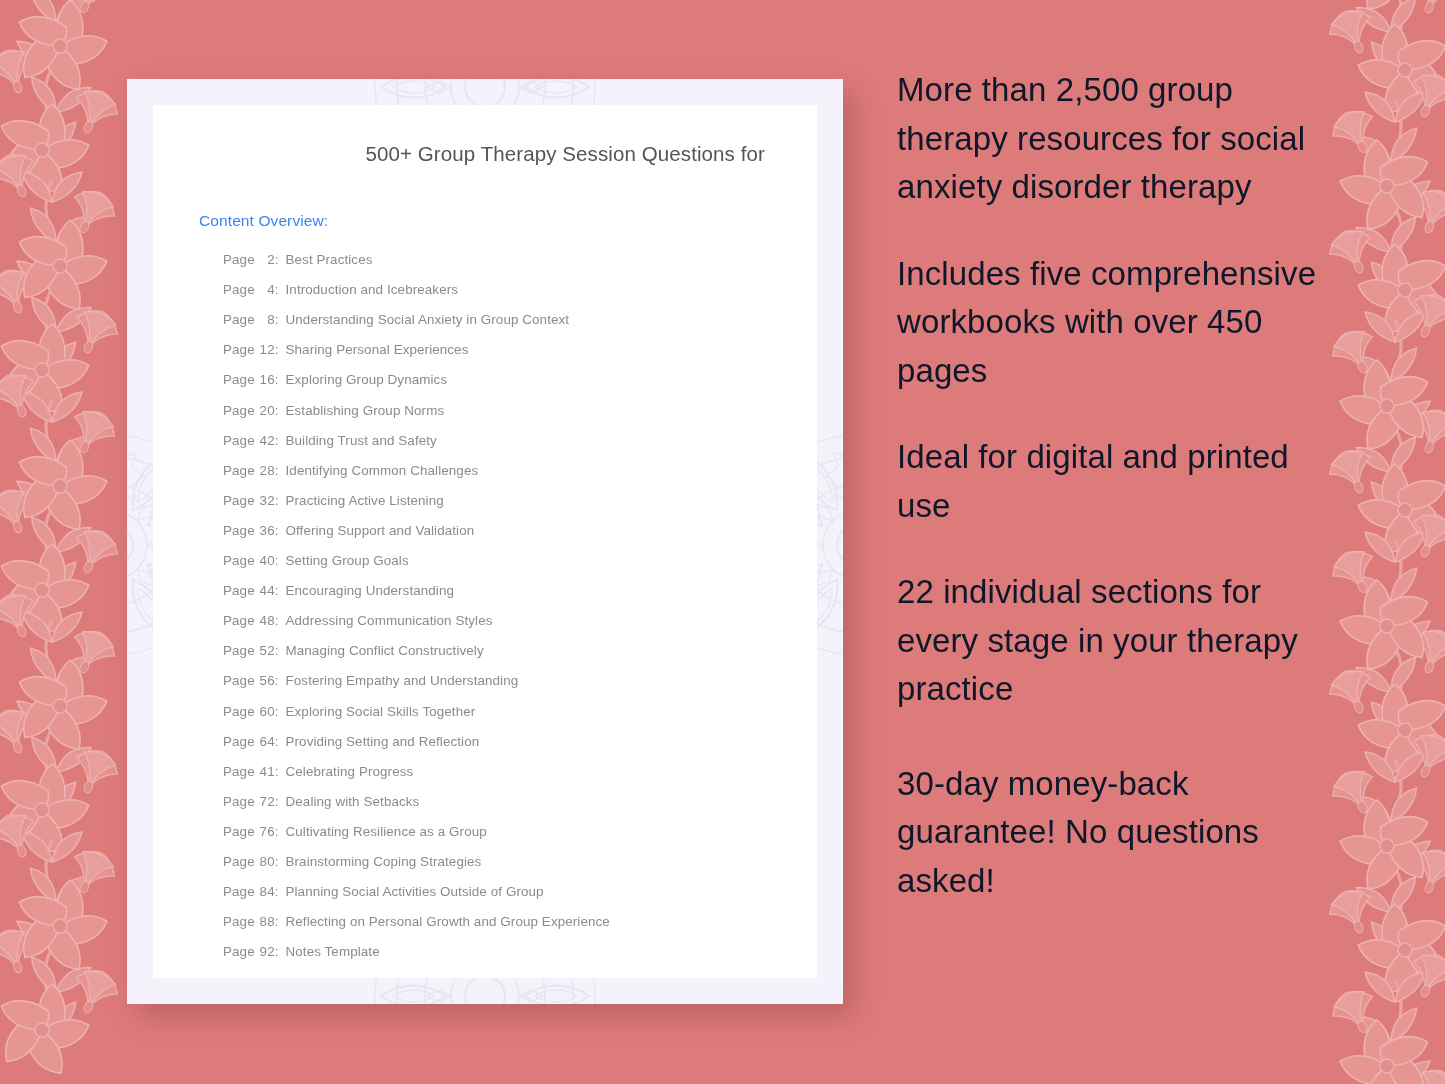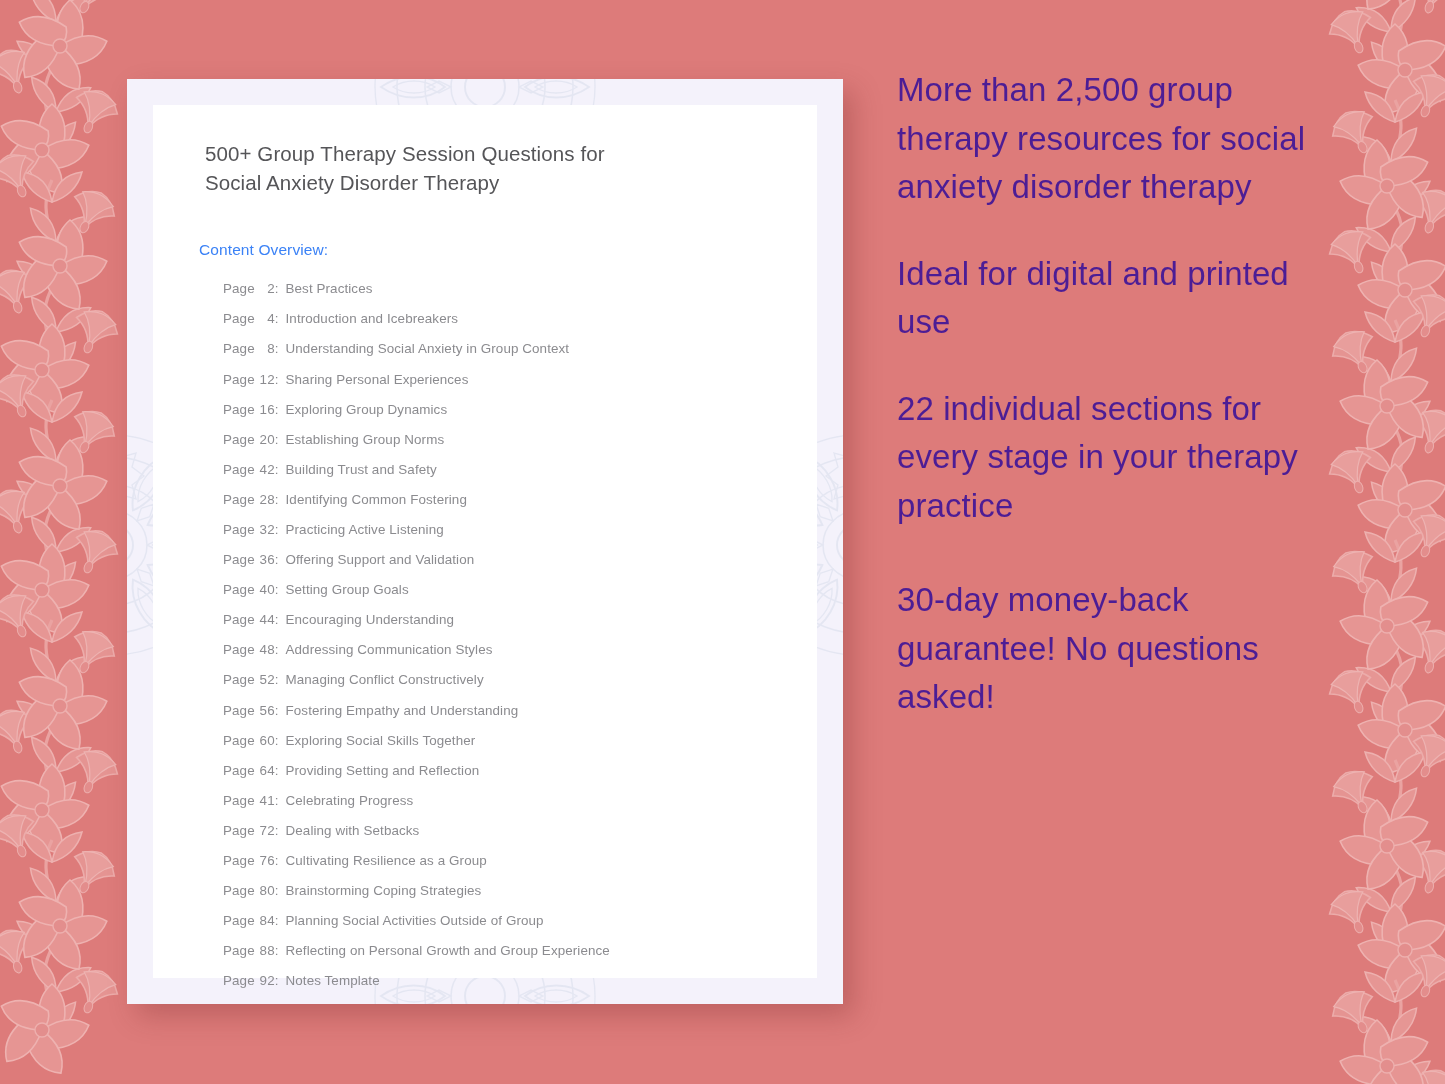--- a/index.html
+++ b/index.html
@@ -56,21 +56,21 @@
     top: 26px;
     width: 664px;
     height: 873px;
     background: #ffffff;
     box-sizing: border-box;
     padding: 34px 34px 0 34px;
   }
 
   #doc-title {
     margin: 0;
-    text-align: left;
+    text-align: right;
     font-size: 20.5px;
     font-weight: 400;
     line-height: 1.42;
     color: #555558;
     letter-spacing: 0.1px;
     padding: 0 18px;
   }
 
   #content-overview-label {
     margin: 44px 0 0 12px;
@@ -103,21 +103,21 @@
   .toc-colon { padding-right: 7px; }
 
   
   #marketing-column {
     position: absolute;
     left: 897px;
     top: 66px;
     width: 438px;
   }
   .marketing-item {
-    color: #4c1d95;
+    color: #0f172a;
     font-size: 33px;
     line-height: 1.47;
     font-weight: 400;
     letter-spacing: 0.1px;
     margin: 0 0 38px 0;
   }
   .marketing-item:last-child { margin-bottom: 0; margin-top: 46px; }
 </style>
 </head>
 <body>
@@ -248,21 +248,20 @@
   </div>
   <div class="mandala mandala-right">
     <svg width="252" height="252" viewBox="-126 -126 252 252" aria-hidden="true">
         <use href="#mandala-art"></use>
       </svg>
   </div>
 
   <div id="doc-page">
     <h1 id="doc-title">
       <span>500+ Group Therapy Session Questions for</span><br>
-      <span>Social Anxiety Disorder Therapy</span>
     </h1>
 
     <div id="content-overview-label">Content Overview:</div>
 
     <ul id="toc-list">
         <li class="toc-row">
           <span class="toc-pagelabel">Page</span>
           <span class="toc-pagenum">2</span>
           <span class="toc-colon">:</span>
           <span class="toc-title">Best Practices</span>
@@ -300,21 +299,21 @@
         <li class="toc-row">
           <span class="toc-pagelabel">Page</span>
           <span class="toc-pagenum">42</span>
           <span class="toc-colon">:</span>
           <span class="toc-title">Building Trust and Safety</span>
         </li>
         <li class="toc-row">
           <span class="toc-pagelabel">Page</span>
           <span class="toc-pagenum">28</span>
           <span class="toc-colon">:</span>
-          <span class="toc-title">Identifying Common Fostering</span>
+          <span class="toc-title">Identifying Common Challenges</span>
         </li>
         <li class="toc-row">
           <span class="toc-pagelabel">Page</span>
           <span class="toc-pagenum">32</span>
           <span class="toc-colon">:</span>
           <span class="toc-title">Practicing Active Listening</span>
         </li>
         <li class="toc-row">
           <span class="toc-pagelabel">Page</span>
           <span class="toc-pagenum">36</span>
@@ -404,16 +403,17 @@
           <span class="toc-pagenum">92</span>
           <span class="toc-colon">:</span>
           <span class="toc-title">Notes Template</span>
         </li>
       </ul>
   </div>
 </div>
 
 <div id="marketing-column">
     <p class="marketing-item">More than 2,500 group therapy resources for social anxiety disorder therapy</p>
+    <p class="marketing-item">Includes five comprehensive workbooks with over 450 pages</p>
     <p class="marketing-item">Ideal for digital and printed use</p>
     <p class="marketing-item">22 individual sections for every stage in your therapy practice</p>
     <p class="marketing-item">30-day money-back guarantee! No questions asked!</p>
   </div>
 
 </body></html>

